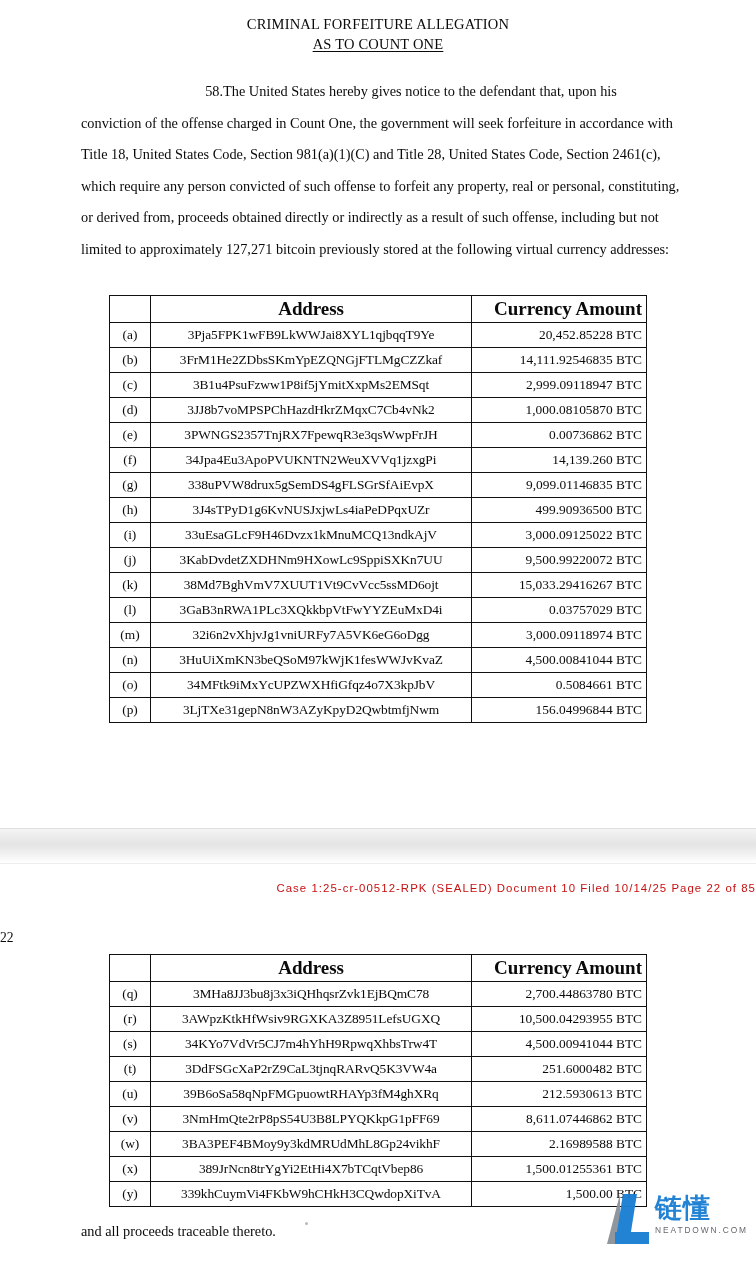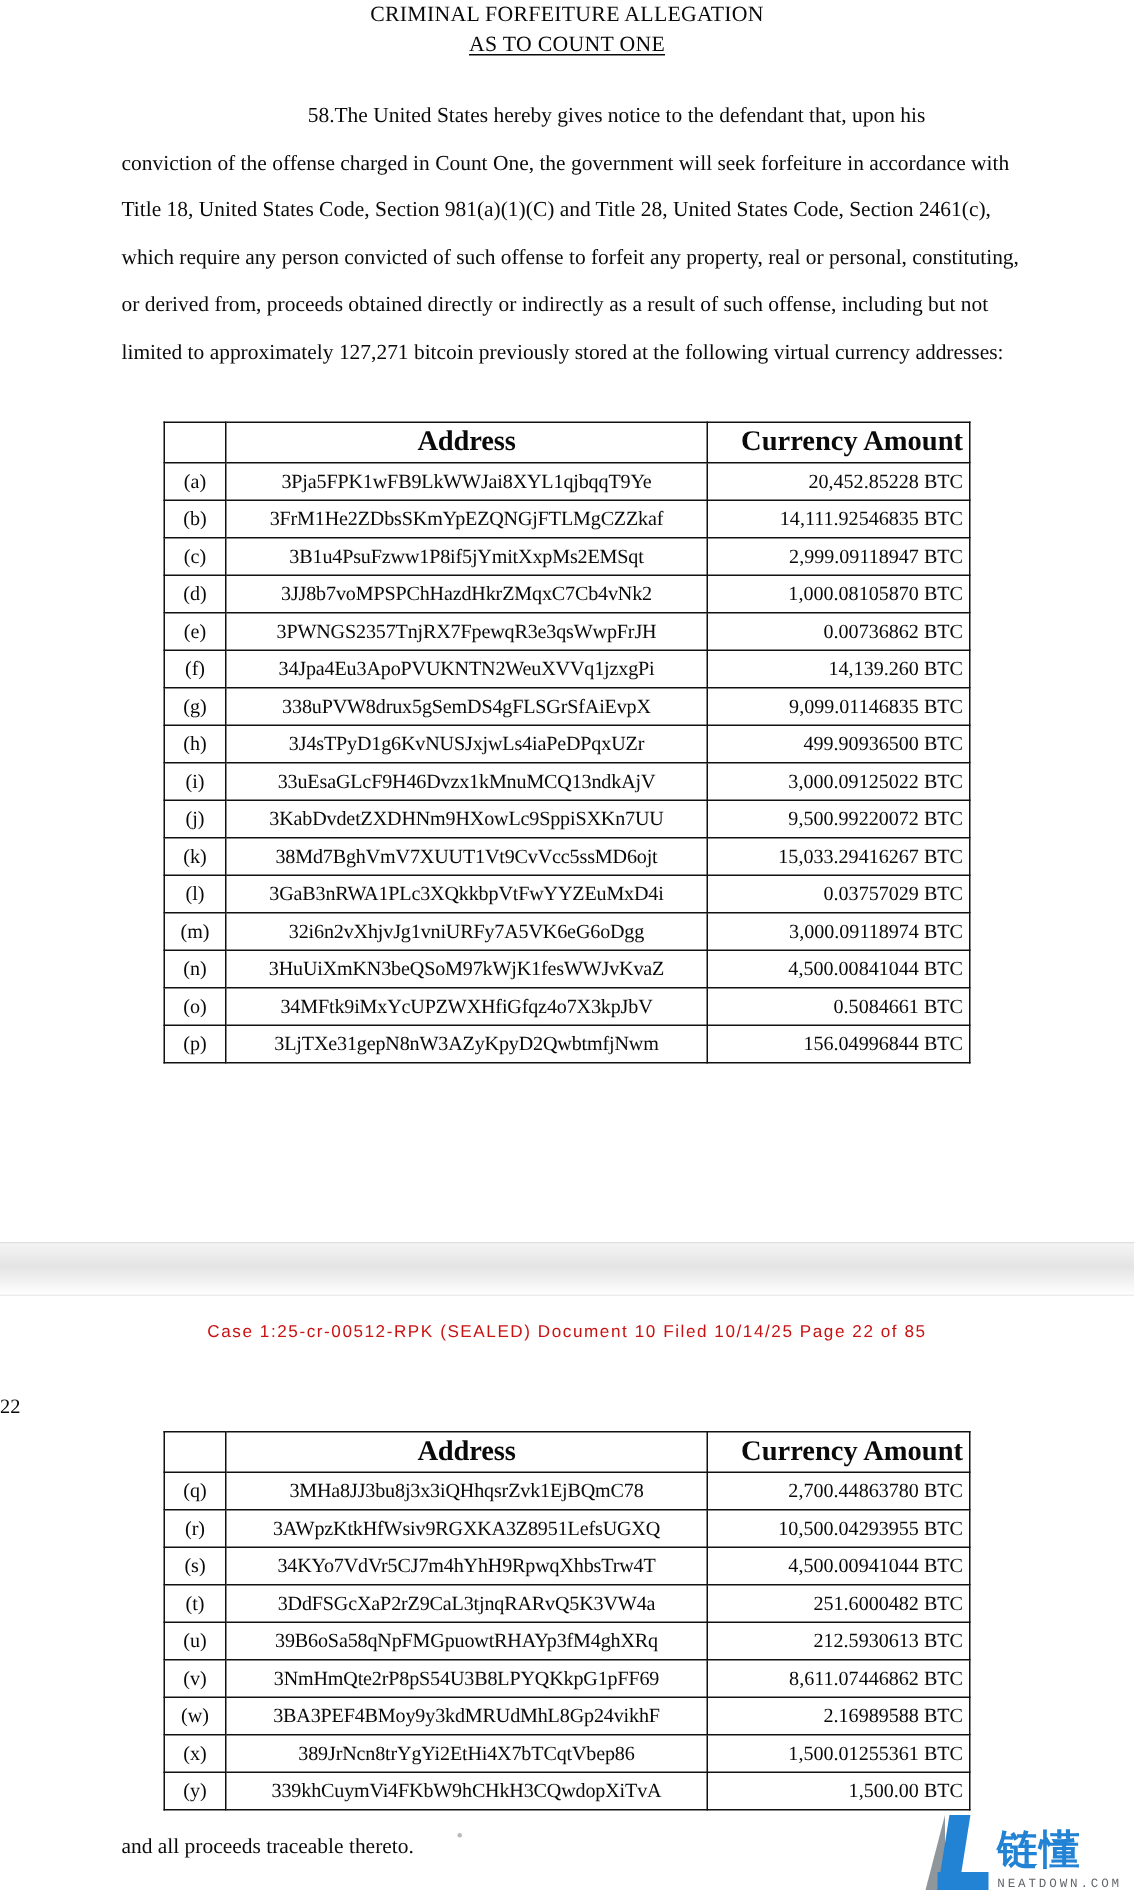--- a/index.html
+++ b/index.html
@@ -35,20 +35,21 @@
   }
   .page-two {
     height: 398px;
   }
 
   
   .doc-heading {
     text-align: center;
     font-size: 14.5px;
     letter-spacing: 0.2px;
+    padding-top: 14px;
     line-height: 1.38;
   }
   .doc-heading .line2 {
     text-decoration: underline;
     text-underline-offset: 1.5px;
   }
 
   
   .body-block {
     margin: 22px 76px 0 81px;
@@ -111,20 +112,21 @@
     white-space: nowrap;
   }
   .stamp-a {
     top: 4px;
     letter-spacing: 0.1px;
   }
   .stamp-b {
     top: 4px;
     letter-spacing: 1.05px;
     color: #c81111;
+    text-align: right;
   }
   .stamp-pageid {
     top: 20px;
     font-size: 12.2px;
     letter-spacing: 0.1px;
   }
 
   .folio {
     text-align: left;
     margin: 8px 88px 0 0;
@@ -133,23 +135,22 @@
 
   .closing-line {
     margin: 16px 0 0 81px;
     font-size: 14.3px;
   }
 
   
   .watermark {
     position: absolute;
     right: 8px;
-    bottom: 4px;
+    bottom: 20px;
     display: flex;
-    align-items: flex-end;
     gap: 6px;
     opacity: 0.97;
   }
   .wm-mark { position: relative; width: 44px; height: 50px; }
   .wm-bar-gray {
     position: absolute; left: 2px; top: 0;
     width: 0; height: 0;
     border-left: 13px solid transparent;
     border-bottom: 50px solid #8d9499;
   }
@@ -166,21 +167,21 @@
   }
   .wm-text { display: flex; flex-direction: column; line-height: 1; }
   .wm-cn {
     font-family: "DejaVu Sans", sans-serif;
     font-size: 27px;
     color: #1b7fd4;
     font-weight: bold;
     letter-spacing: 1px;
   }
   .wm-en {
-    font-family: Liberation Mono, monospace;
+    font-family: Liberation Sans, sans-serif;
     font-size: 8.4px;
     color: #5d6267;
     letter-spacing: 1.9px;
     margin-top: 5px;
   }
   .speck {
     position: absolute;
     left: 305px;
     top: 1222px;
     width: 3px; height: 3px;

